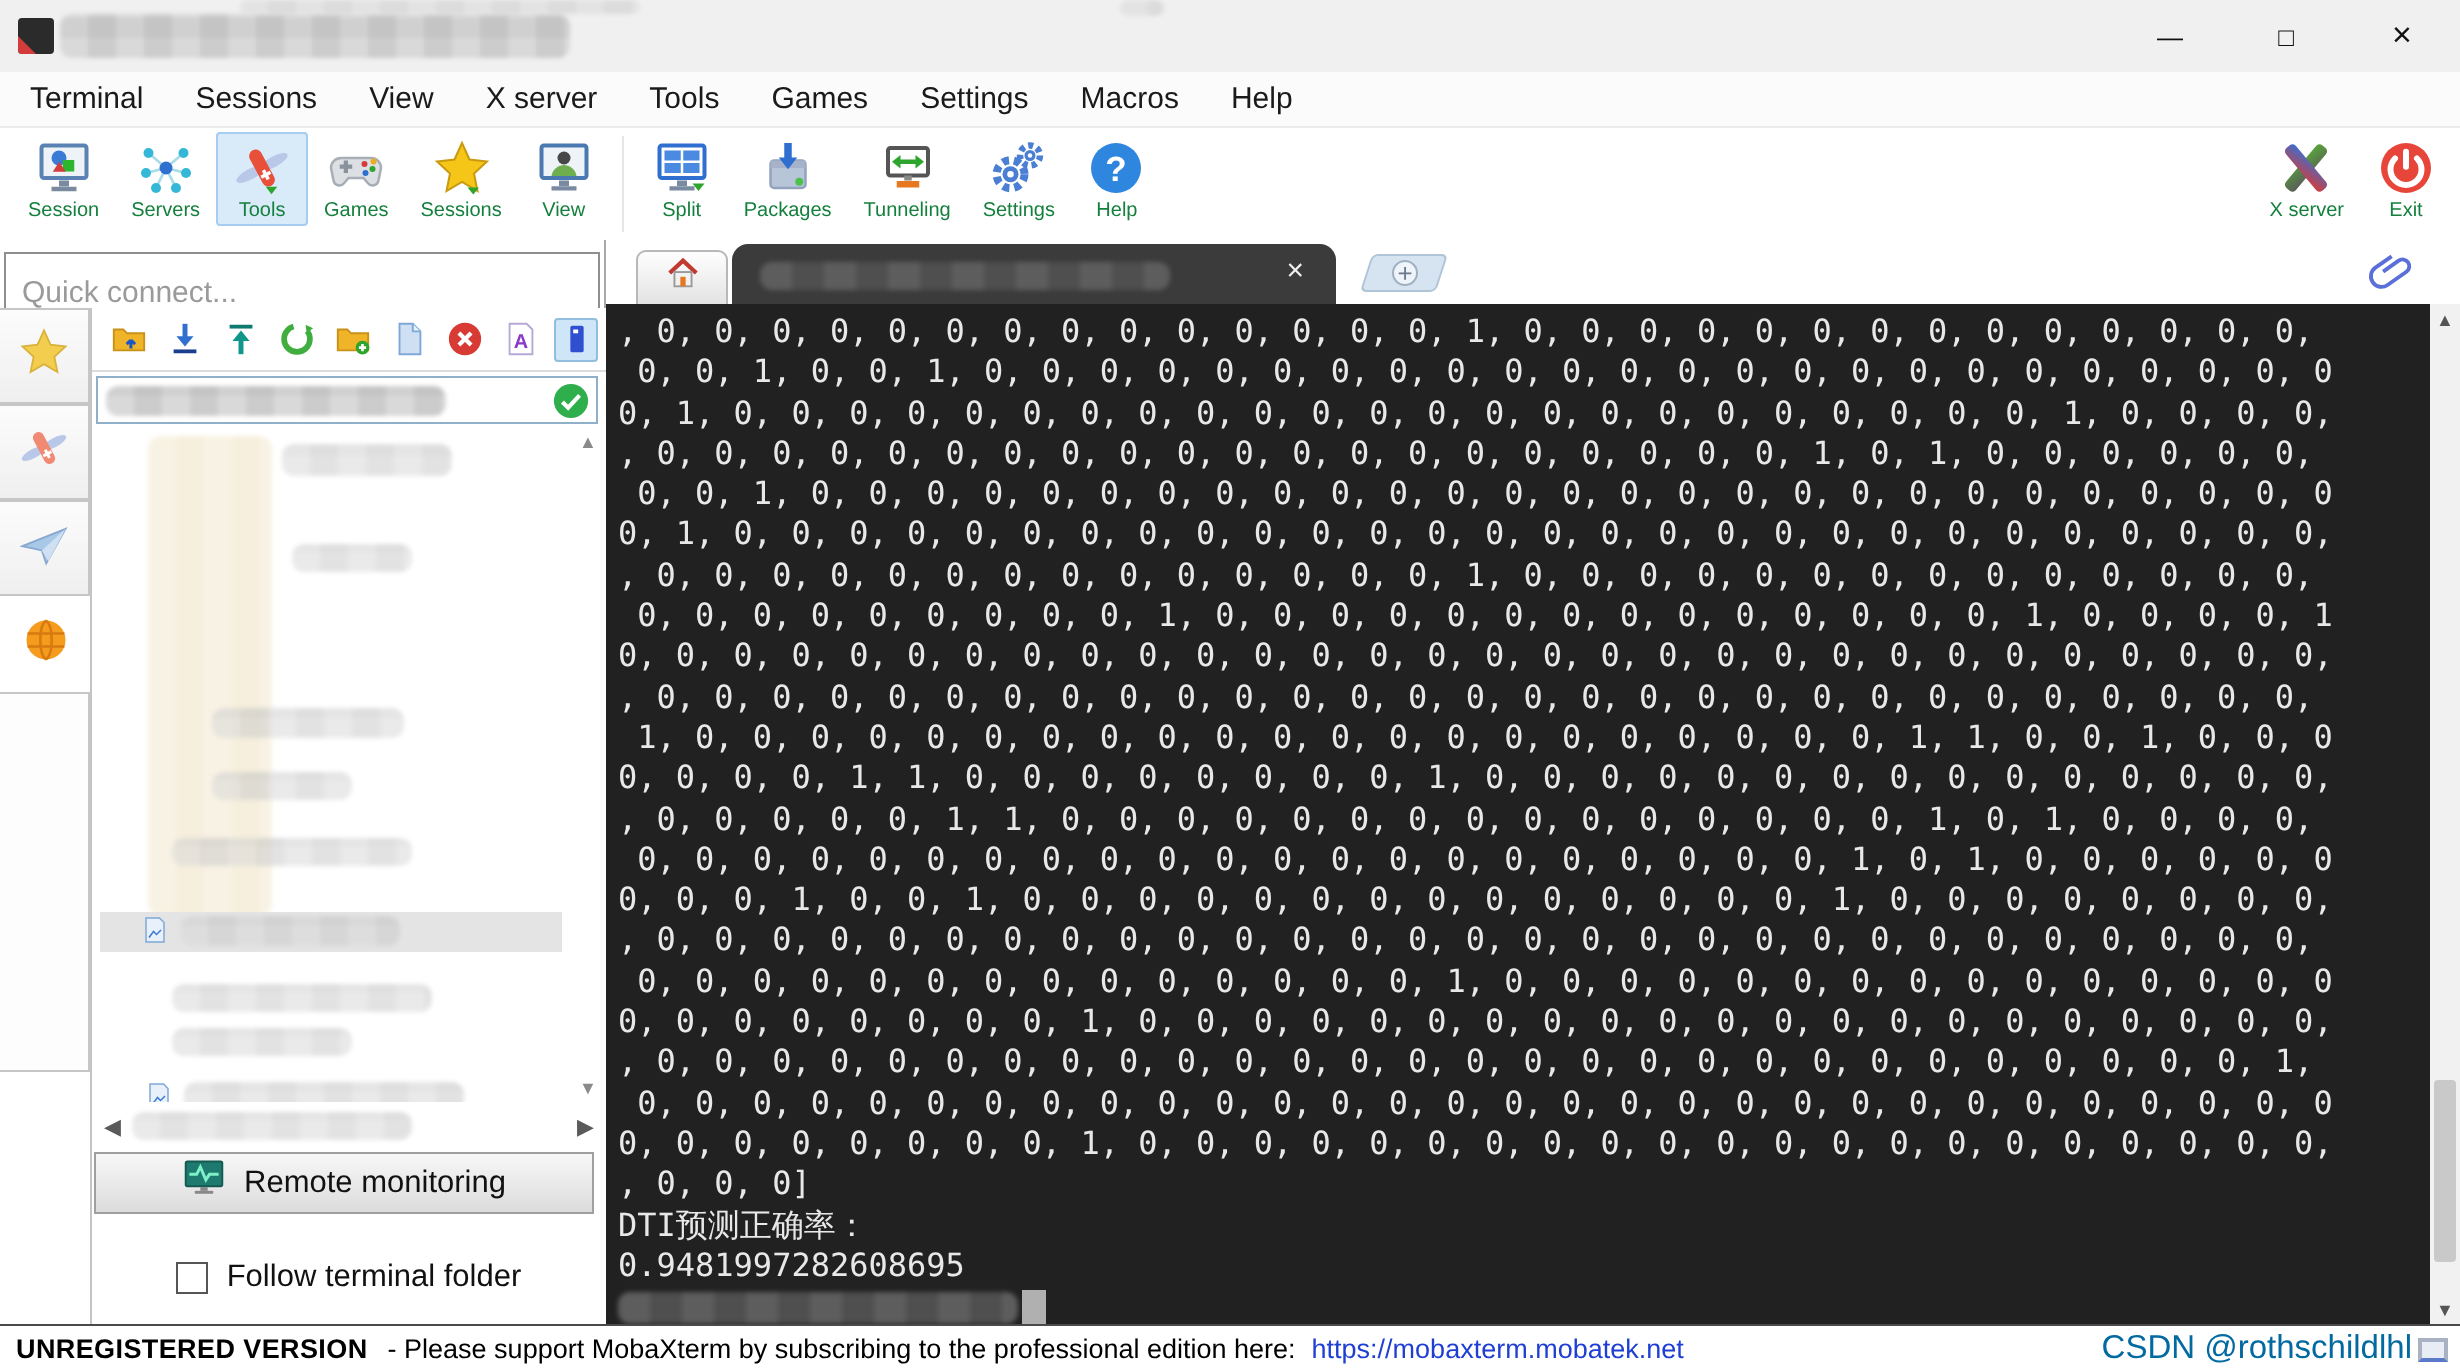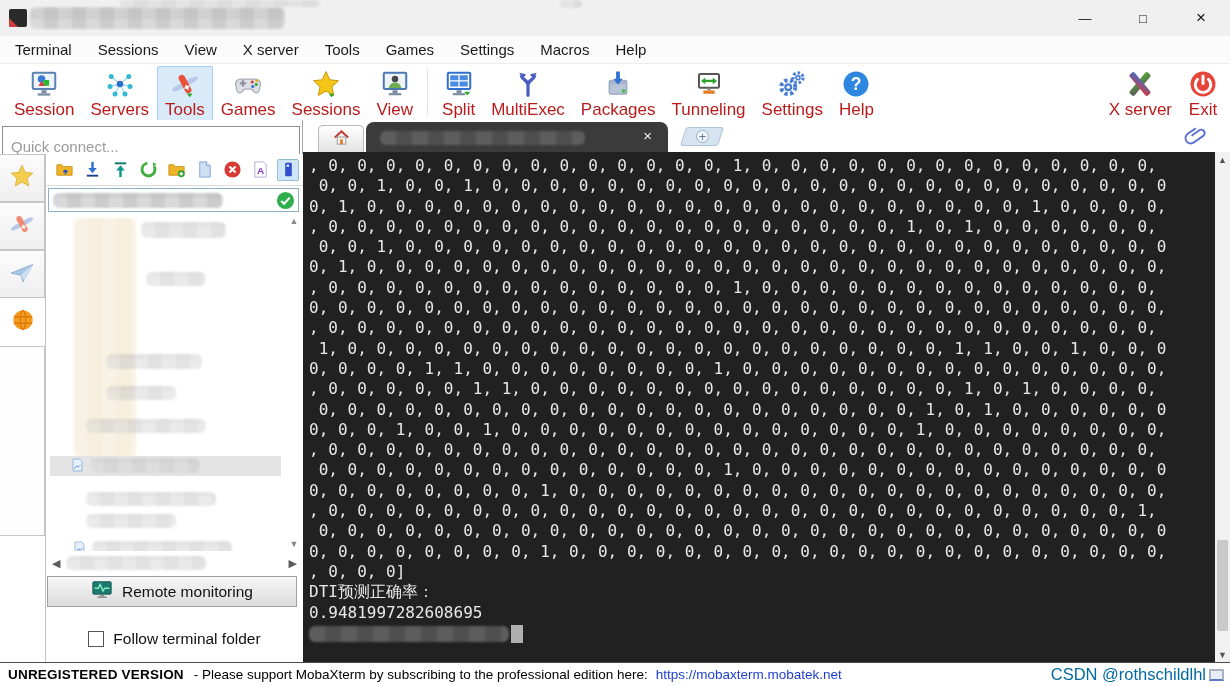--- a/index.html
+++ b/index.html
@@ -29,21 +29,21 @@
   .menu-item { padding:4px 13px; font-size:15px; color:#1a1a1a; cursor:default; }
 
   
   .toolbar { position:absolute; left:0; top:64px; width:1230px; height:56px; background:#fff;
              display:flex; align-items:flex-start; padding:2px 4px 0 6px; }
   .tb-item { display:flex; flex-direction:column; align-items:center; padding:2px 7px 1px;
              border:1px solid transparent; border-radius:2px; }
   .tb-item.selected { background:#d9eaf9; border-color:#a6cdf0; }
   .tb-item .ic { width:30px; height:30px; display:flex; align-items:center; justify-content:center; }
   .tb-item .ic svg { width:30px; height:30px; }
-  .tb-label { font-size:17px; color:#b91c1c; margin-top:1px; white-space:nowrap; }
+  .tb-label { font-size:10px; color:#15803d; margin-top:1px; white-space:nowrap; }
   .tb-sep { width:1px; height:48px; background:#e6e6e6; margin:2px 6px 0; }
   .tb-right { margin-left:auto; display:flex; }
 
   
   .sidebar { position:absolute; left:0; top:120px; width:303px; height:542px; background:#fff;
              border-right:1px solid #a9a9a9; }
   .quick-connect { position:absolute; left:2px; top:6px; width:298px; height:40px;
                    border:1px solid #8f8f8f; font-size:15px; color:#333; padding:0 8px;
                    font-family:"Liberation Sans",sans-serif; }
   .quick-connect::placeholder { color:#9a9a9a; }
@@ -262,30 +262,20 @@
           <rect x="5" y="10" width="6.5" height="4" fill="#4a8ae0"></rect>
           <rect x="12.5" y="10" width="6.5" height="4" fill="#4a8ae0"></rect>
           <rect x="10" y="17" width="4" height="2.2" fill="#7a8aa0"></rect>
           <rect x="7" y="19.3" width="10" height="1.7" fill="#7a8aa0"></rect>
           <path d="M16.2 18.2h4.8l-2.4 3z" fill="#2da52d"></path>
         </svg>
       </span>
     <span class="tb-label">Split</span>
   </div>
 
-  <div class="tb-item">
-    <span class="ic">
-        <svg viewBox="0 0 24 24">
-          <path d="M12 21v-8M12 13c0-4-4-4-5.2-7M12 13c0-4 4-4 5.2-7" fill="none" stroke="#4a5fc0" stroke-width="2.6" stroke-linecap="round"></path>
-          <path d="M8 8L5 3l5.4 1.2z" fill="#4a5fc0"></path>
-          <path d="M16 8l3-5-5.4 1.2z" fill="#4a5fc0"></path>
-        </svg>
-      </span>
-    <span class="tb-label">MultiExec</span>
-  </div>
 
   <div class="tb-item">
     <span class="ic">
         <svg viewBox="0 0 24 24">
           <rect x="5" y="9" width="14" height="11" rx="1.5" fill="#b8c4d8" stroke="#93a2bc"></rect>
           <rect x="5" y="9" width="14" height="3" fill="#a5b2ca"></rect>
           <path d="M12 2v6.5" stroke="#2f6fd0" stroke-width="3"></path>
           <path d="M8.3 7.8l3.7 4.7 3.7-4.7z" fill="#2f6fd0"></path>
           <circle cx="16.5" cy="17.5" r="1.6" fill="#4cc24c"></circle>
         </svg>
@@ -542,20 +532,21 @@
 <div class="terminal">
   <div>
 
   <div class="tline">, 0, 0, 0, 0, 0, 0, 0, 0, 0, 0, 0, 0, 0, 0, 1, 0, 0, 0, 0, 0, 0, 0, 0, 0, 0, 0, 0, 0, 0,</div>
       <div class="tline"> 0, 0, 1, 0, 0, 1, 0, 0, 0, 0, 0, 0, 0, 0, 0, 0, 0, 0, 0, 0, 0, 0, 0, 0, 0, 0, 0, 0, 0, 0</div>
       <div class="tline">0, 1, 0, 0, 0, 0, 0, 0, 0, 0, 0, 0, 0, 0, 0, 0, 0, 0, 0, 0, 0, 0, 0, 0, 0, 1, 0, 0, 0, 0,</div>
       <div class="tline">, 0, 0, 0, 0, 0, 0, 0, 0, 0, 0, 0, 0, 0, 0, 0, 0, 0, 0, 0, 0, 1, 0, 1, 0, 0, 0, 0, 0, 0,</div>
       <div class="tline"> 0, 0, 1, 0, 0, 0, 0, 0, 0, 0, 0, 0, 0, 0, 0, 0, 0, 0, 0, 0, 0, 0, 0, 0, 0, 0, 0, 0, 0, 0</div>
       <div class="tline">0, 1, 0, 0, 0, 0, 0, 0, 0, 0, 0, 0, 0, 0, 0, 0, 0, 0, 0, 0, 0, 0, 0, 0, 0, 0, 0, 0, 0, 0,</div>
       <div class="tline">, 0, 0, 0, 0, 0, 0, 0, 0, 0, 0, 0, 0, 0, 0, 1, 0, 0, 0, 0, 0, 0, 0, 0, 0, 0, 0, 0, 0, 0,</div>
+      <div class="tline"> 0, 0, 0, 0, 0, 0, 0, 0, 0, 1, 0, 0, 0, 0, 0, 0, 0, 0, 0, 0, 0, 0, 0, 0, 1, 0, 0, 0, 0, 1</div>
       <div class="tline">0, 0, 0, 0, 0, 0, 0, 0, 0, 0, 0, 0, 0, 0, 0, 0, 0, 0, 0, 0, 0, 0, 0, 0, 0, 0, 0, 0, 0, 0,</div>
       <div class="tline">, 0, 0, 0, 0, 0, 0, 0, 0, 0, 0, 0, 0, 0, 0, 0, 0, 0, 0, 0, 0, 0, 0, 0, 0, 0, 0, 0, 0, 0,</div>
       <div class="tline"> 1, 0, 0, 0, 0, 0, 0, 0, 0, 0, 0, 0, 0, 0, 0, 0, 0, 0, 0, 0, 0, 0, 1, 1, 0, 0, 1, 0, 0, 0</div>
       <div class="tline">0, 0, 0, 0, 1, 1, 0, 0, 0, 0, 0, 0, 0, 0, 1, 0, 0, 0, 0, 0, 0, 0, 0, 0, 0, 0, 0, 0, 0, 0,</div>
       <div class="tline">, 0, 0, 0, 0, 0, 1, 1, 0, 0, 0, 0, 0, 0, 0, 0, 0, 0, 0, 0, 0, 0, 0, 1, 0, 1, 0, 0, 0, 0,</div>
       <div class="tline"> 0, 0, 0, 0, 0, 0, 0, 0, 0, 0, 0, 0, 0, 0, 0, 0, 0, 0, 0, 0, 0, 1, 0, 1, 0, 0, 0, 0, 0, 0</div>
       <div class="tline">0, 0, 0, 1, 0, 0, 1, 0, 0, 0, 0, 0, 0, 0, 0, 0, 0, 0, 0, 0, 0, 1, 0, 0, 0, 0, 0, 0, 0, 0,</div>
       <div class="tline">, 0, 0, 0, 0, 0, 0, 0, 0, 0, 0, 0, 0, 0, 0, 0, 0, 0, 0, 0, 0, 0, 0, 0, 0, 0, 0, 0, 0, 0,</div>
       <div class="tline"> 0, 0, 0, 0, 0, 0, 0, 0, 0, 0, 0, 0, 0, 0, 1, 0, 0, 0, 0, 0, 0, 0, 0, 0, 0, 0, 0, 0, 0, 0</div>
       <div class="tline">0, 0, 0, 0, 0, 0, 0, 0, 1, 0, 0, 0, 0, 0, 0, 0, 0, 0, 0, 0, 0, 0, 0, 0, 0, 0, 0, 0, 0, 0,</div>

